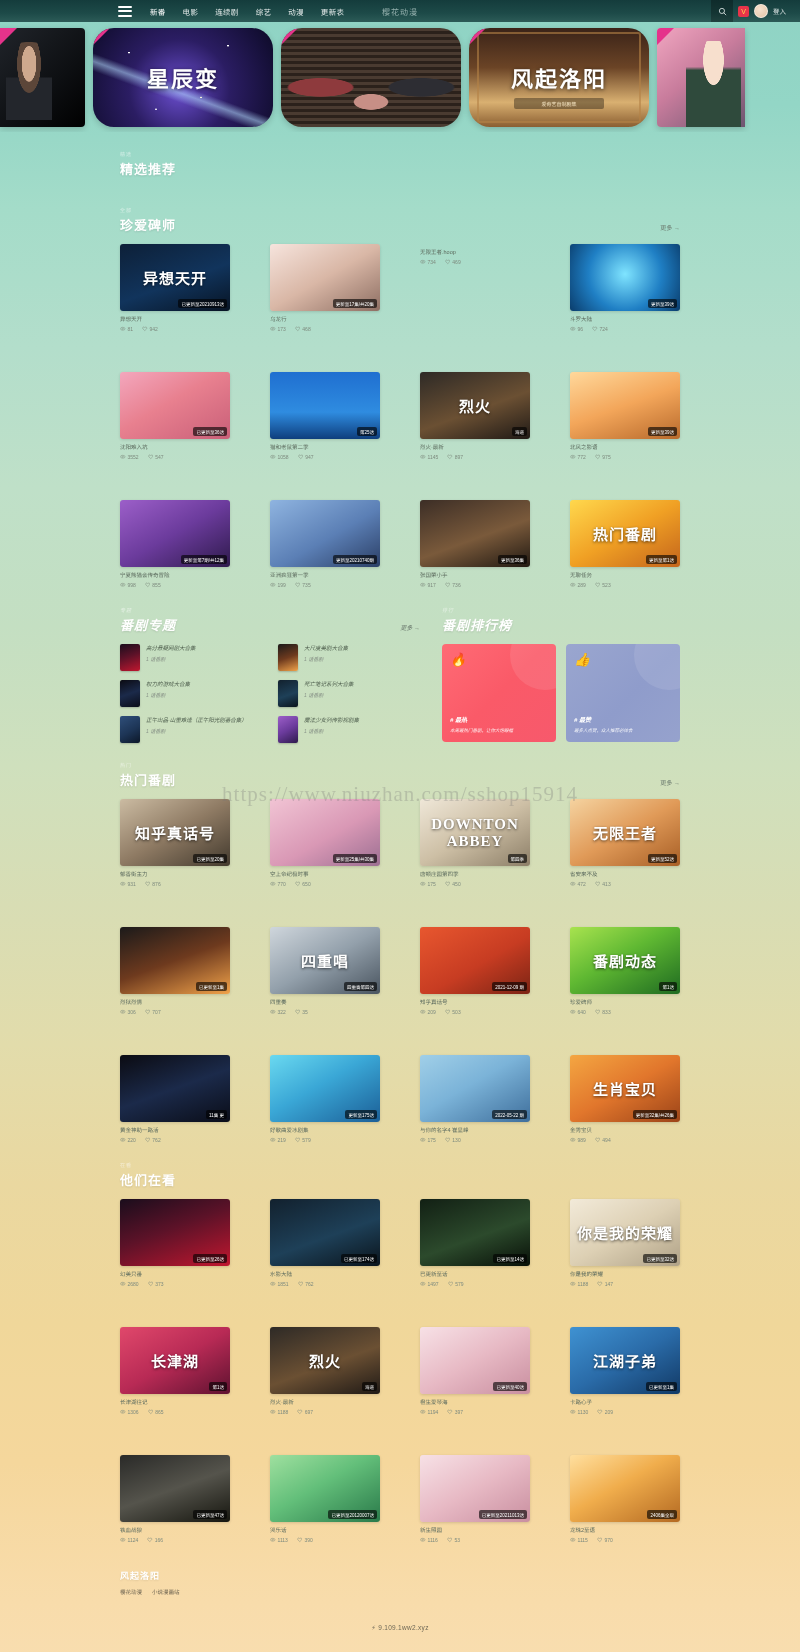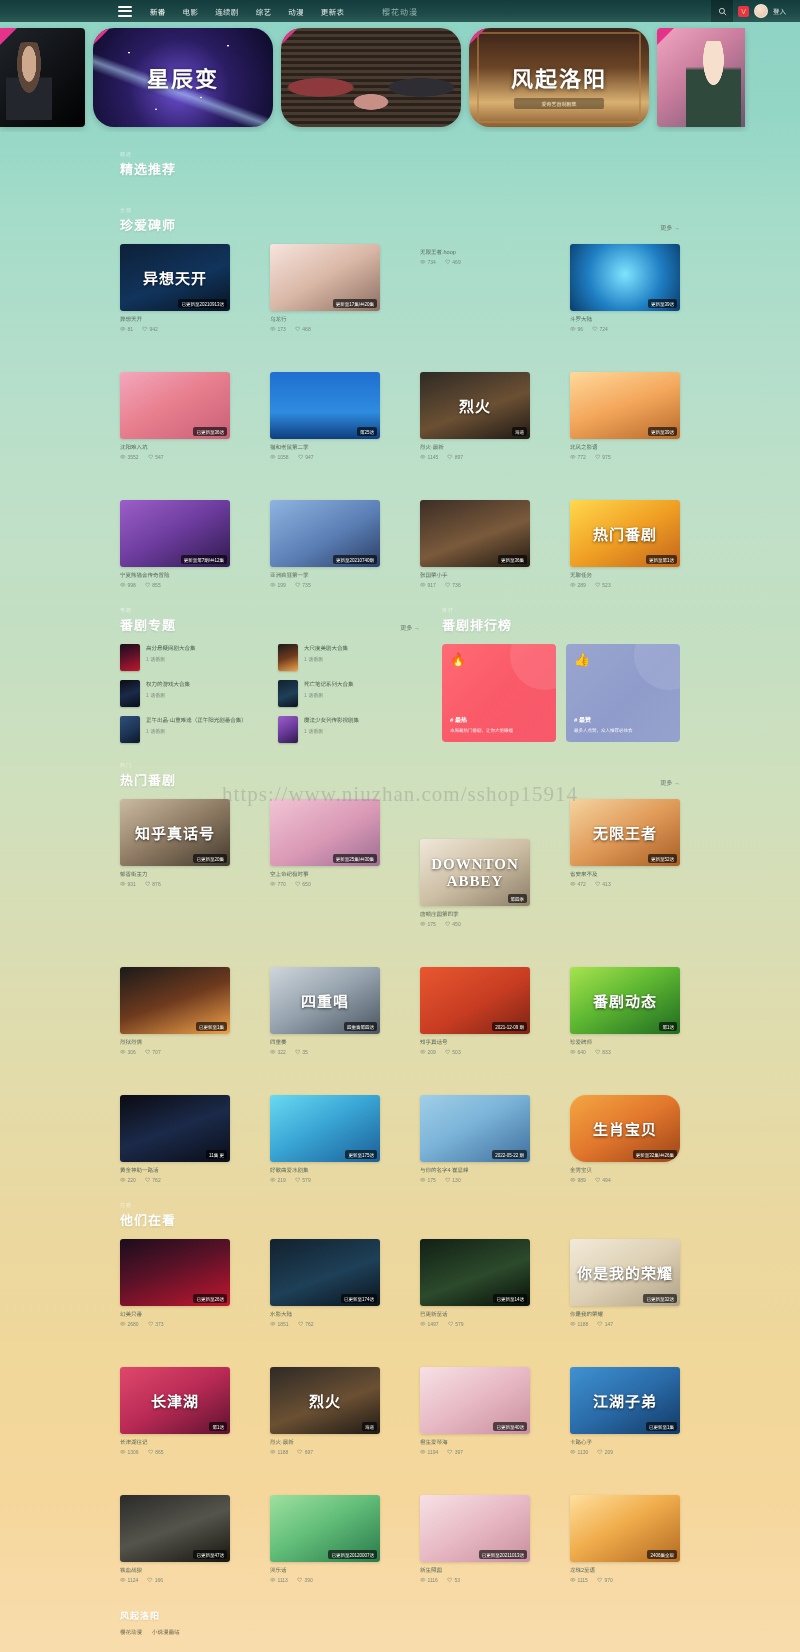--- a/index.html
+++ b/index.html
@@ -220,21 +220,21 @@
     white-space: nowrap; overflow: hidden; text-overflow: ellipsis;
   }
   .card-stats {
     display: flex; gap: 9px; margin-top: 3px;
     font-size: 5px; color: #7d8a7e;
   }
   .stat { display: flex; align-items: center; gap: 2px; }
   .stat svg { width: 5.5px; height: 5.5px; }
 
   
-  .two-col { display: flex; gap: 22px; padding-top: 18px; }
+  .two-col { display: flex; gap: 22px; padding-top: 18px; font-style: italic; }
   .col-left { flex: 1 1 300px; }
   .col-right { flex: 0 0 238px; }
   .topic-grid {
     display: grid; grid-template-columns: 1fr 1fr;
     column-gap: 16px; row-gap: 9px;
   }
   .topic-item { display: flex; gap: 6px; align-items: flex-start; cursor: pointer; }
   .topic-thumb {
     width: 20px; height: 27px; border-radius: 2px; flex: 0 0 auto;
     box-shadow: 0 1px 2px rgba(0,0,0,.2);
@@ -321,30 +321,30 @@
   .a5 { background: linear-gradient(150deg,#f3a7bd 0%, #e8808f 45%, #c95f78 100%); }
   .a6 { background: linear-gradient(180deg,#1f6fd0 0%, #2f8ce0 60%, #0e3e7d 100%); }
   .a7 { background: linear-gradient(160deg,#2e2a26 0%, #6b5033 55%, #201a16 100%); }
   .a8 { background: linear-gradient(160deg,#ffd89b 0%, #f3a65a 50%, #b86a2c 100%); }
   .a9 { background: linear-gradient(150deg,#9c5fc9 0%, #6b3b9c 50%, #2e1a4c 100%); }
   .a10 { background: linear-gradient(150deg,#8fb4e0 0%, #5b7fb5 55%, #2b3f66 100%); }
   .a11 { background: linear-gradient(160deg,#3c2e26 0%, #7a5a3b 55%, #211912 100%); }
   .a12 { background: linear-gradient(150deg,#ffd84d 0%, #f0a024 50%, #c4651c 100%); }
   .a13 { background: linear-gradient(150deg,#cbbba2 0%, #8e7a63 50%, #433a2e 100%); }
   .a14 { background: linear-gradient(150deg,#f1c4d4 0%, #d998b5 55%, #9c6f92 100%); }
-  .a15 { background: linear-gradient(150deg,#efe7d8 0%, #cdbfa5 50%, #8d7f68 100%); margin-top: 40px; }
+  .a15 { background: linear-gradient(150deg,#efe7d8 0%, #cdbfa5 50%, #8d7f68 100%); }
   .a16 { background: linear-gradient(150deg,#f5d3a0 0%, #e09a58 50%, #a85f26 100%); }
   .a17 { background: linear-gradient(160deg,#1b1a1a 0%, #6e3a1e 50%, #f0a24a 100%); }
   .a18 { background: linear-gradient(150deg,#cfd6dc 0%, #93a0ab 50%, #4a5560 100%); }
   .a19 { background: linear-gradient(150deg,#e8572f 0%, #c73c22 55%, #7c2414 100%); }
   .a20 { background: linear-gradient(150deg,#a8e34f 0%, #5fb832 45%, #1f6b21 100%); }
   .a21 { background: linear-gradient(160deg,#0b0b12 0%, #1b2a4a 50%, #0a0d18 100%); }
   .a22 { background: linear-gradient(150deg,#6ad9f0 0%, #3aa7d6 45%, #1b5f97 100%); }
   .a23 { background: linear-gradient(150deg,#a0cfe8 0%, #7bb3d8 45%, #3f6f9c 100%); }
-  .a24 { background: linear-gradient(150deg,#f4a642 0%, #e1762c 50%, #9c4418 100%); border-radius: 16px; }
+  .a24 { background: linear-gradient(150deg,#f4a642 0%, #e1762c 50%, #9c4418 100%); }
   .a25 { background: linear-gradient(160deg,#1a0d1c 0%, #5c1228 45%, #c0172f 100%); }
   .a26 { background: linear-gradient(160deg,#12212e 0%, #1e4058 55%, #0a141c 100%); }
   .a27 { background: linear-gradient(160deg,#122014 0%, #2c4a2c 55%, #081008 100%); }
   .a28 { background: linear-gradient(150deg,#e0486b 0%, #b82a55 50%, #5f1230 100%); }
   .a29 { background: linear-gradient(150deg,#f2ead9 0%, #ddd0b4 50%, #b0a287 100%); }
   .a30 { background: linear-gradient(150deg,#2f4f7a 0%, #1d3556 55%, #0c1728 100%); }
   .a33 { background: linear-gradient(150deg,#3f92d2 0%, #2a6ba8 50%, #123a66 100%); }
   .a34 { background: linear-gradient(160deg,#2a2a28 0%, #55544c 50%, #16160f 100%); }
   .a35 { background: linear-gradient(150deg,#9fe09f 0%, #63bf7a 45%, #2a7a4a 100%); }
   .a36 { background: linear-gradient(150deg,#f7e1e6 0%, #e7b9c4 50%, #c98fa0 100%); }

